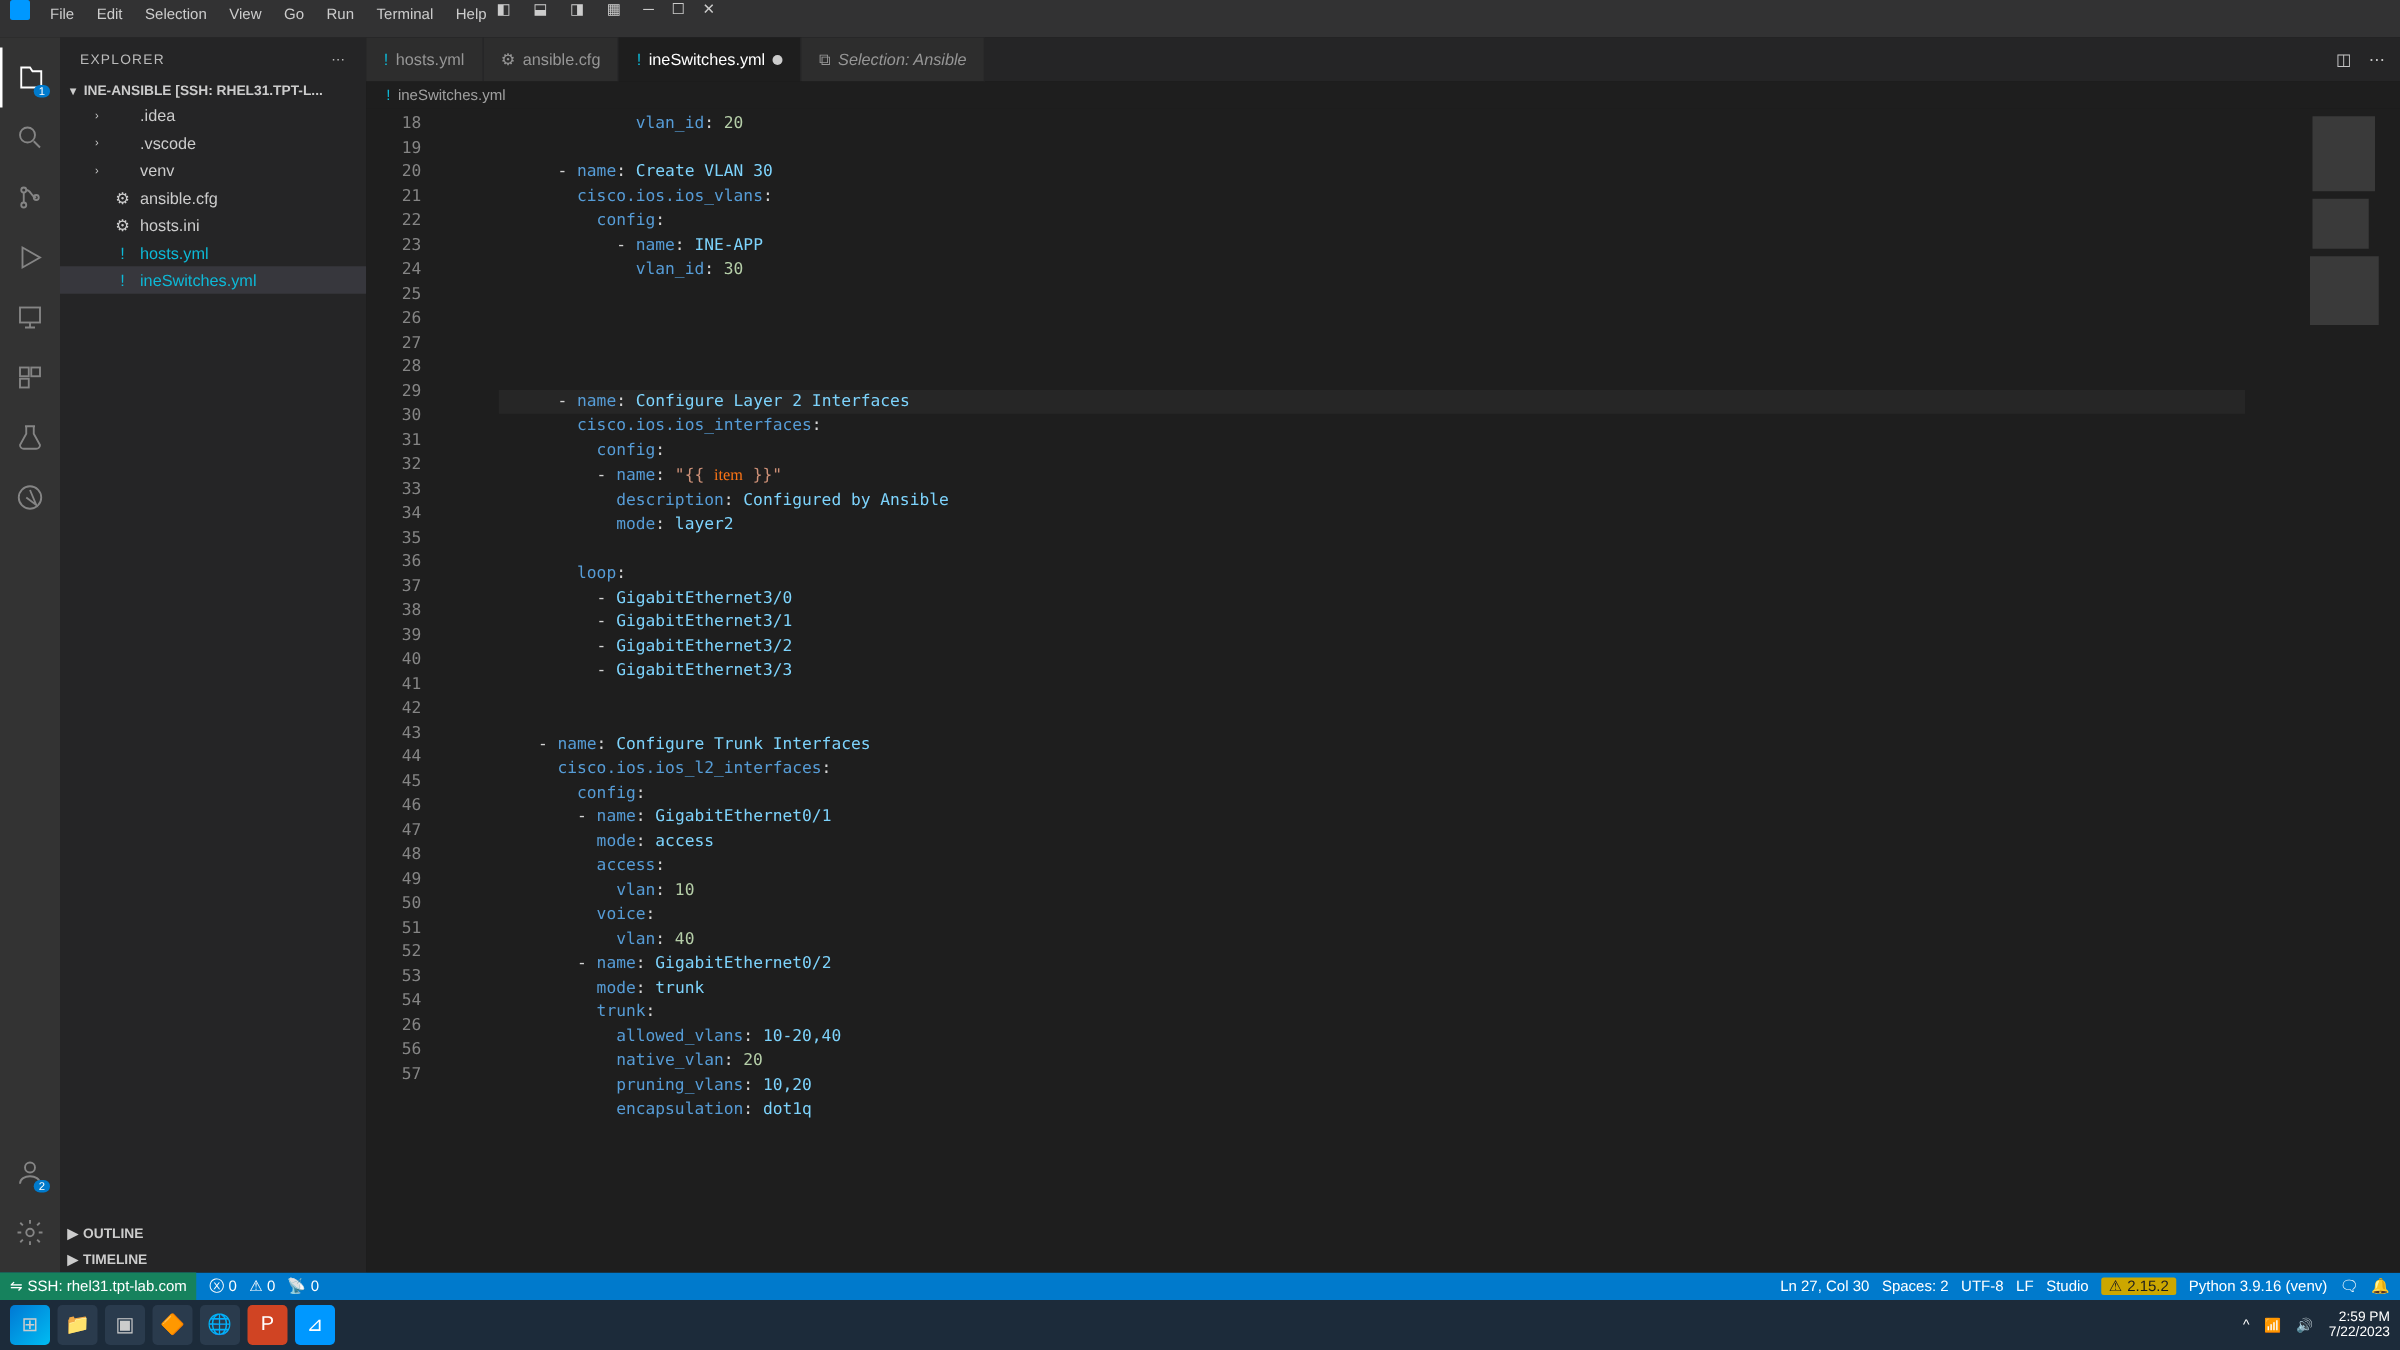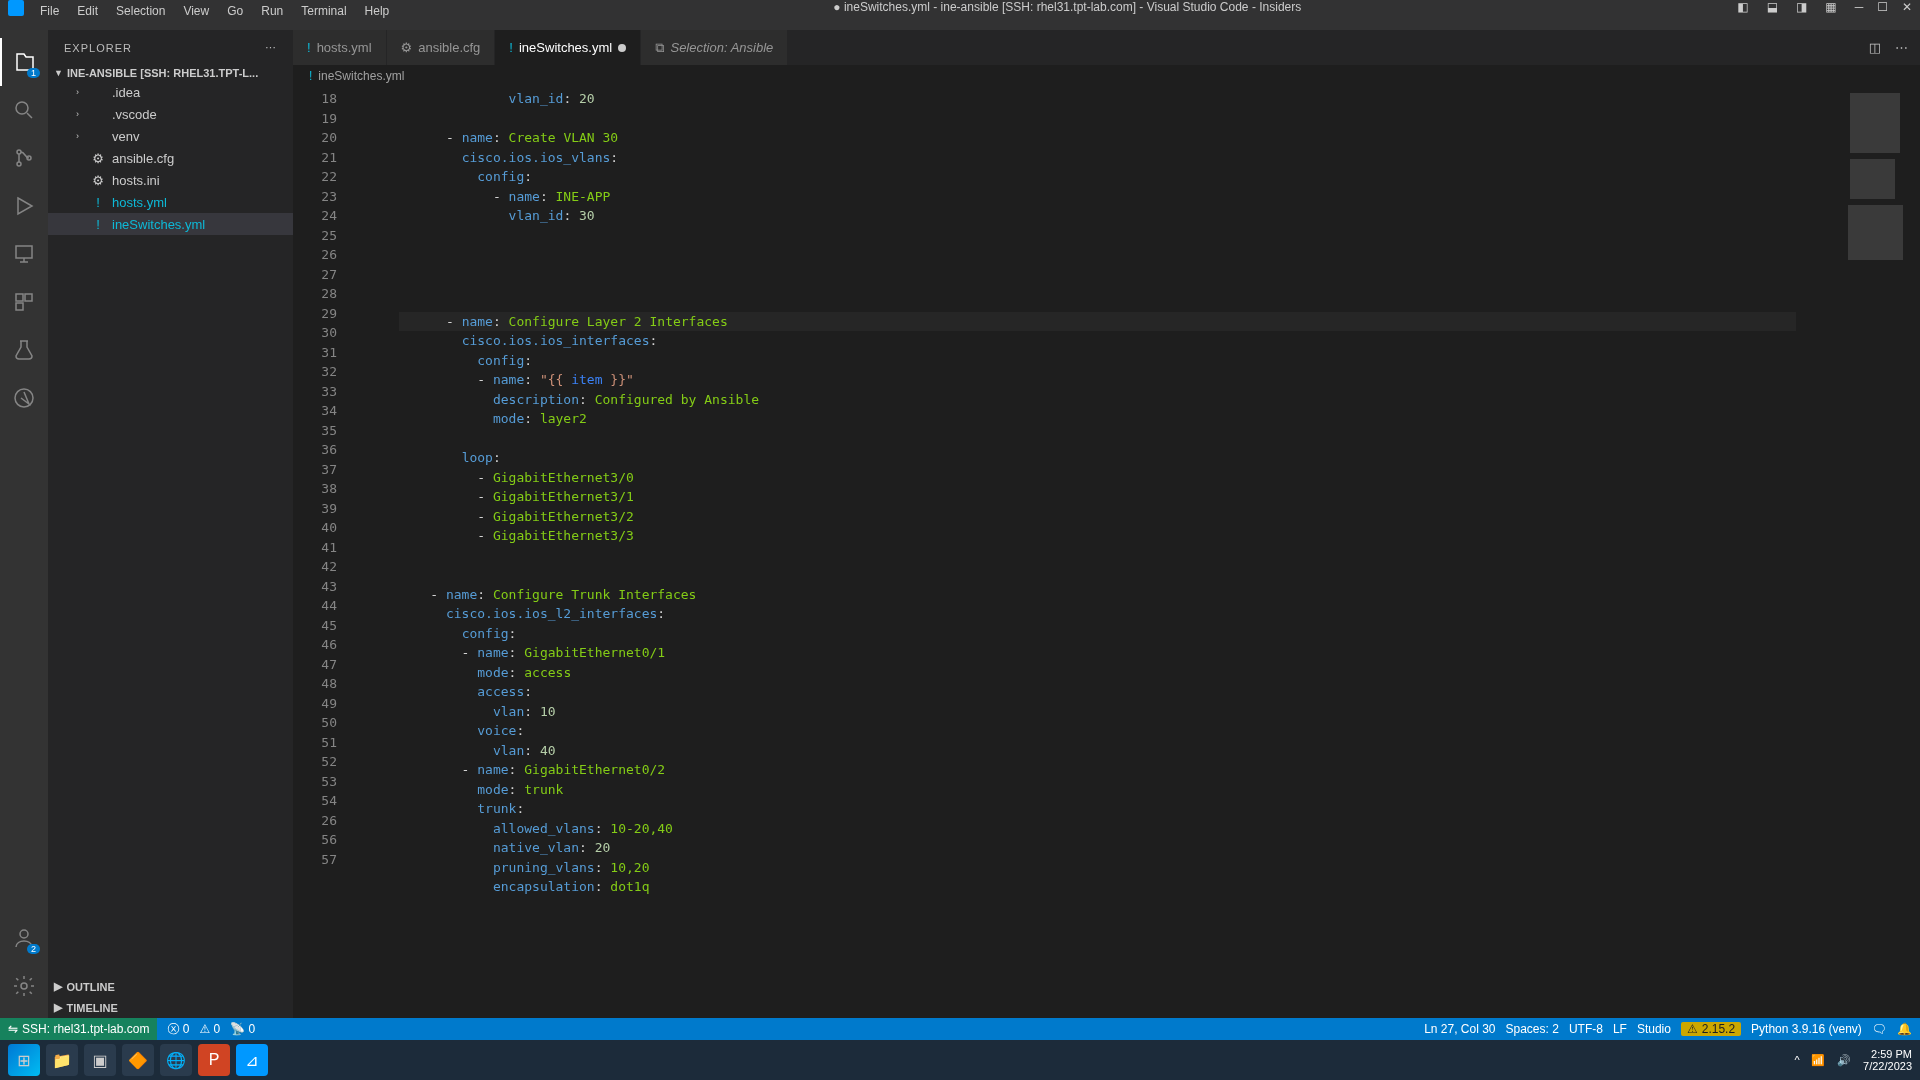--- a/index.html
+++ b/index.html
@@ -111,23 +111,23 @@
 .code .line.hl { background: rgba(255,255,255,0.04); margin-top: 47px; }
 .minimap {
   width: 80px; background:#1e1e1e; position:relative;
 }
 .minimap .blob {
   position:absolute; background:#3a3a3a;
 }
 .c-key { color:#569cd6; }
 .c-str { color:#ce9178; }
 .c-num { color:#b5cea8; }
-.c-var { color:#3b82f6; }
+.c-var { color:#f97316;font-family:Liberation Serif, serif; }
 .c-def { color:#d4d4d4; }
-.c-txt { color:#84cc16; }
+.c-txt { color:#7dd3fc; }
 .statusbar {
   height: 22px; background:#007acc; color:#ffffff;
   display:flex; align-items:center; font-size:12px; padding: 0 8px; gap:10px;
 }
 .statusbar .remote { background:#16825d; height:100%; display:flex; align-items:center; padding:0 8px; margin-left:-8px; gap:4px;}
 .statusbar .spacer { flex:1; }
 .statusbar .warn { background:#cca700; color:#1e1e1e; padding:0 6px; border-radius:2px; display:flex; align-items:center; gap:4px;}
 .taskbar {
   height:40px; background:#1c2b3a; display:flex; align-items:center; padding:0 8px; gap:6px;
 }
@@ -146,21 +146,20 @@
   <div class="menubar" id="menubar">
       <span>File</span>
       <span>Edit</span>
       <span>Selection</span>
       <span>View</span>
       <span>Go</span>
       <span>Run</span>
       <span>Terminal</span>
       <span>Help</span>
     </div>
-  <div class="title">● ineSwitches.yml - ine-ansible [SSH: rhel31.tpt-lab.com] - Visual Studio Code - Insiders</div>
   <div class="controls">
     <span>◧</span>
     <span>⬓</span>
     <span>◨</span>
     <span>▦</span>
   </div>
   <div class="wincontrols">
     <span>─</span>
     <span>☐</span>
     <span>✕</span>

